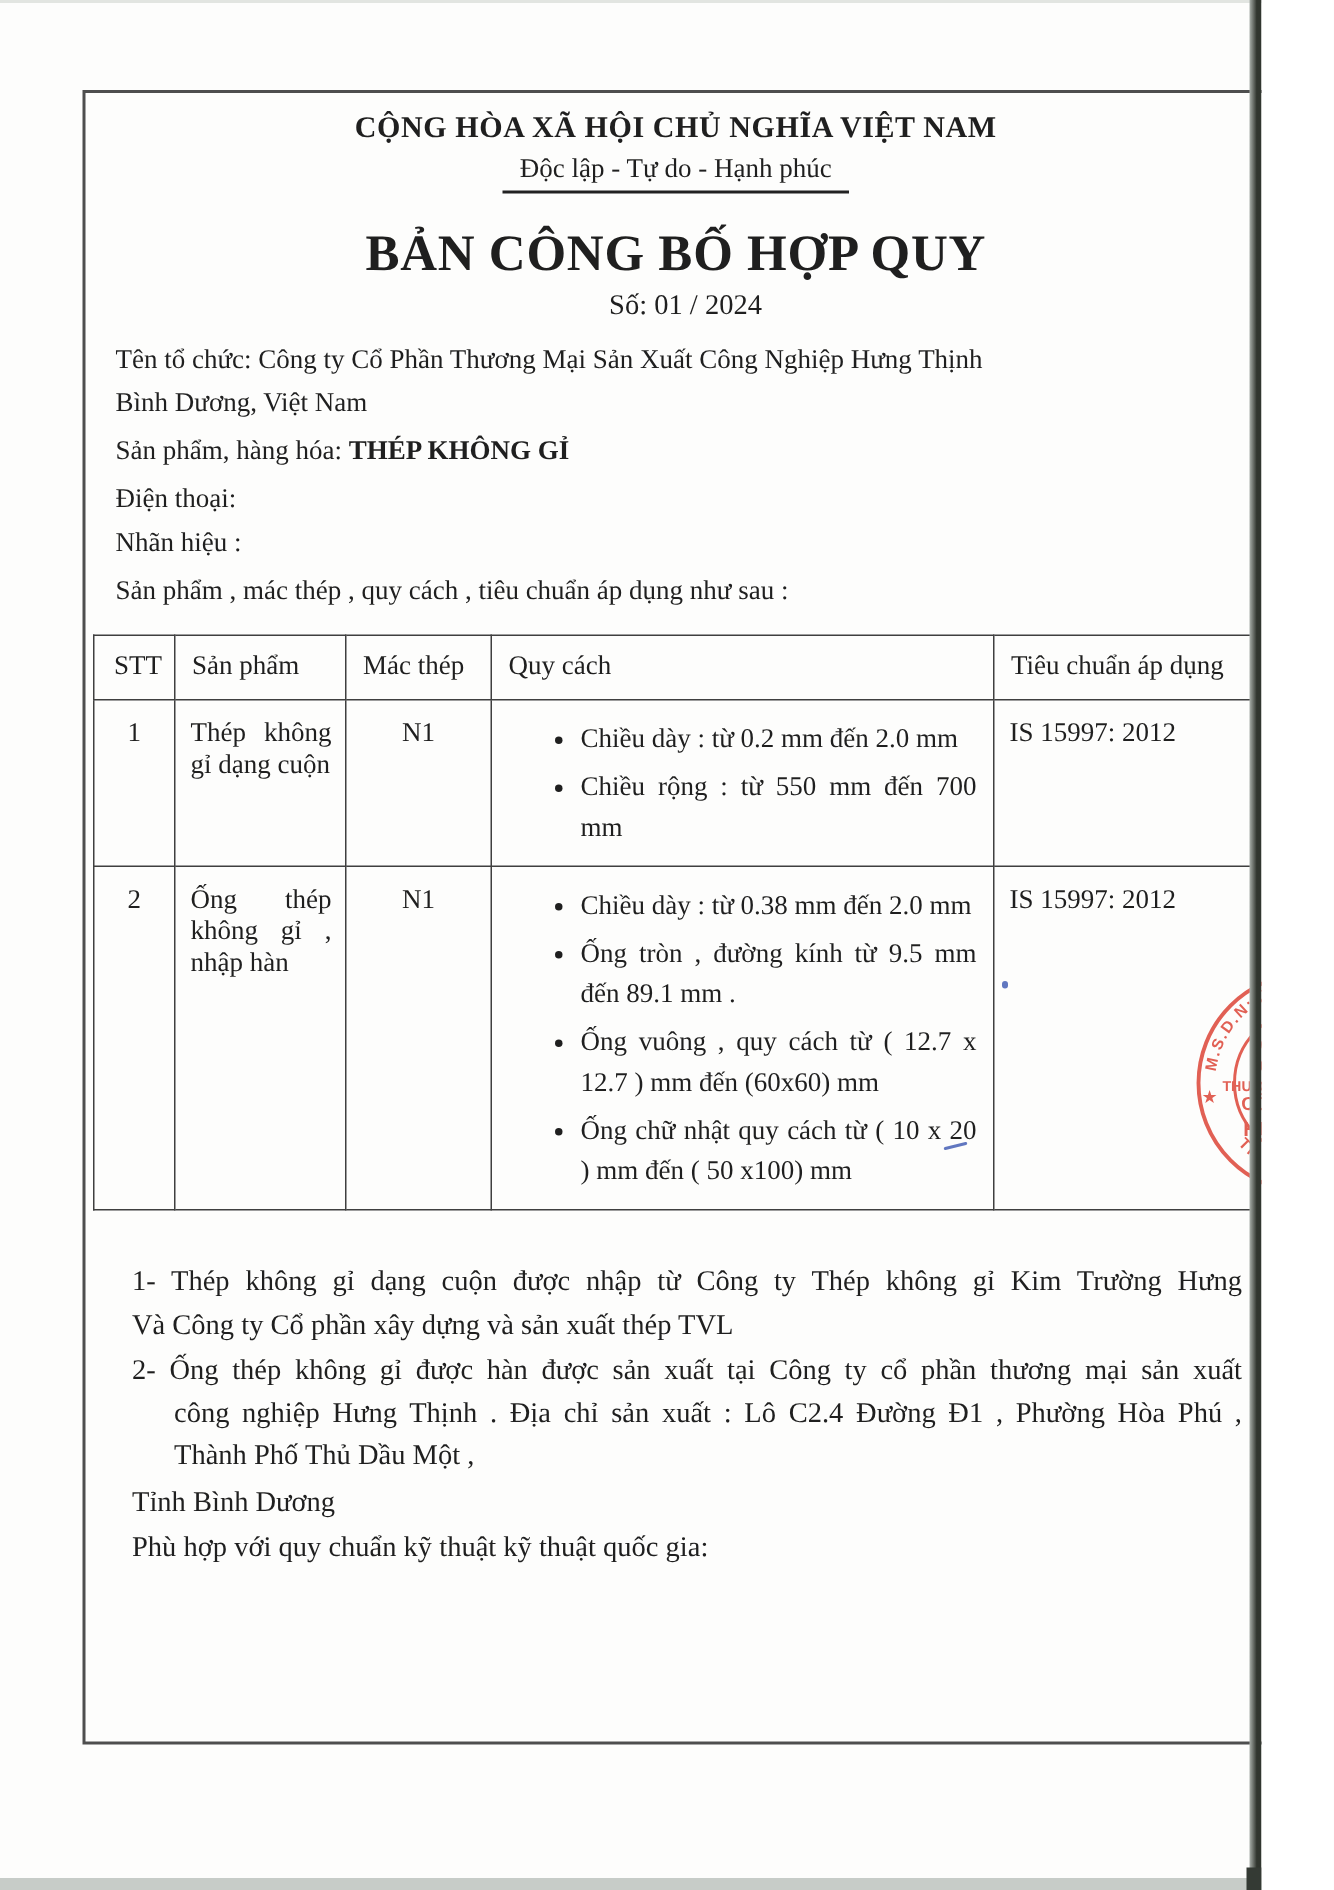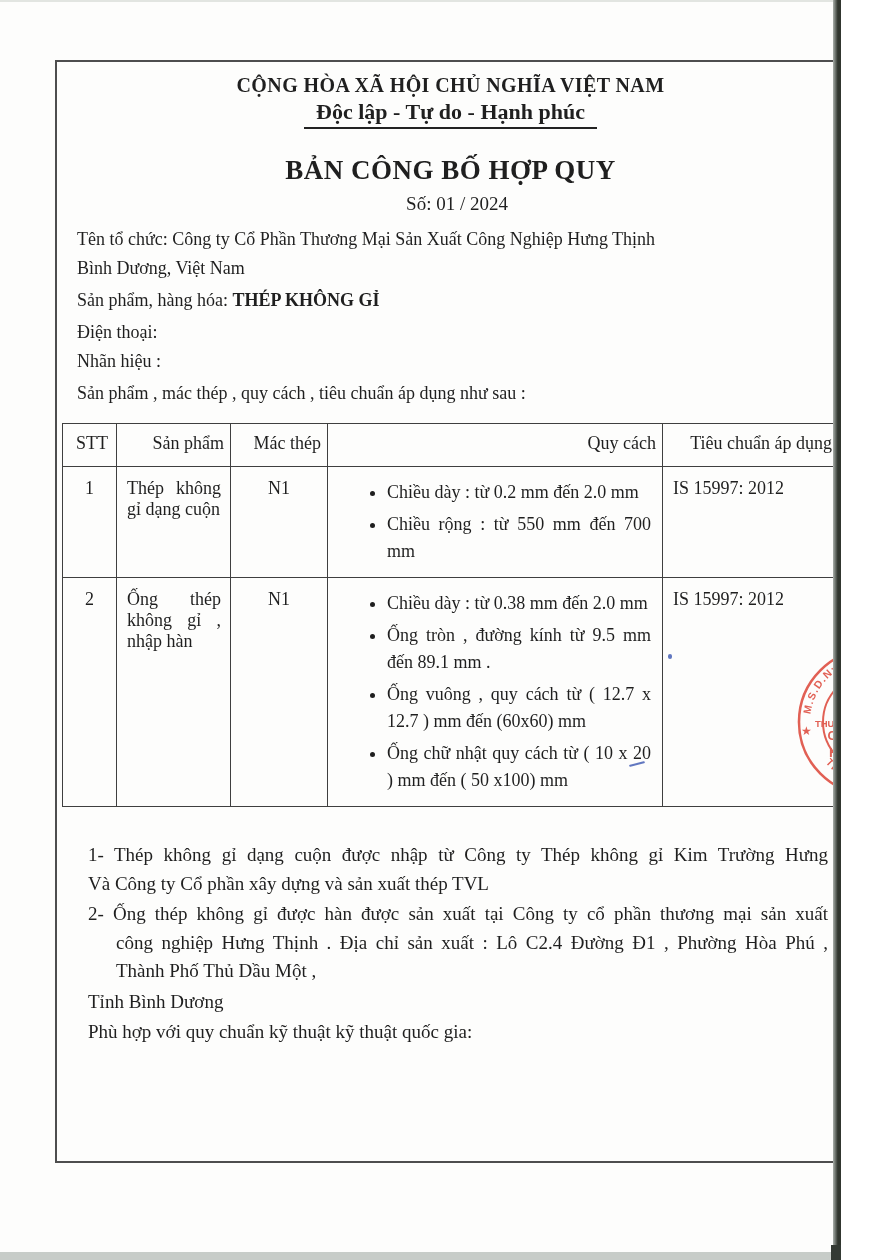--- a/index.html
+++ b/index.html
@@ -17,44 +17,44 @@
   .scan-corner{position:absolute;right:0;bottom:0;width:10px;height:15px;background:#343a34;}
   .scan-top{position:absolute;left:0;top:0;width:889px;height:2px;background:#e2e5e1;}
 
   .frame{
     position:absolute;left:55px;top:60px;width:791px;height:1103px;
     border:2px solid #4e4e4e;box-sizing:border-box;
   }
 
   .doc-header{text-align:center;margin-top:10px;}
   .nat-title{font-size:20px;font-weight:bold;letter-spacing:.4px;line-height:26px;}
-  .motto{display:inline-block;font-size:22px;font-weight:bold;line-height:24px;
+  .motto{display:inline-block;font-size:18px;font-weight:normal;line-height:24px;
          border-bottom:2px solid #222;padding:0 12px 3px 12px;margin-top:2px;}
-  .doc-title{font-size:27px;font-weight:bold;letter-spacing:.5px;margin-top:24px;line-height:34px;}
+  .doc-title{font-size:34px;font-weight:bold;letter-spacing:.5px;margin-top:24px;line-height:34px;}
   .doc-number{font-size:19px;margin-top:4px;line-height:26px;margin-left:13px;}
 
   .info{margin:8px 12px 0 20px;font-size:18px;line-height:29px;}
   .info p{margin:0;}
   .info .gap{margin-top:3px;}
   .ln{display:block;}
   .jl{display:block;text-align:justify;text-align-last:justify;}
   .indent1{margin-left:7px;}
   .indent2{margin-left:10px;}
   .bold{font-weight:bold;}
 
   table.spec{
     border-collapse:collapse;table-layout:fixed;
     width:776px;margin:15px 0 0 5px;
     font-size:18px;
   }
   table.spec th,table.spec td{
     border:1.6px solid #3f3f3f;
     vertical-align:top;box-sizing:border-box;
   }
-  table.spec th{font-weight:normal;text-align:right;height:43px;padding:9px 6px 0 11px;}
+  table.spec th{font-weight:normal;text-align:left;height:43px;padding:9px 6px 0 11px;}
   table.spec th.c-stt,table.spec td.c-stt{text-align:center;}
   table.spec td{padding-top:11px;}
   td.c-sp{padding-left:10px;padding-right:9px;text-align:justify;}
   td.c-mt{text-align:center;}
   td.c-tc{padding-left:10px;padding-right:6px;}
   tr.r1 td{height:97px;}
   ul.qc{margin:1px 0 0 0;padding:0 10px 6px 58px;list-style:disc outside;}
   ul.qc li{margin:0 0 5px 0;text-align:justify;line-height:27px;}
 
   .notes{margin:34px 16px 0 31px;font-size:19px;line-height:28.5px;}

